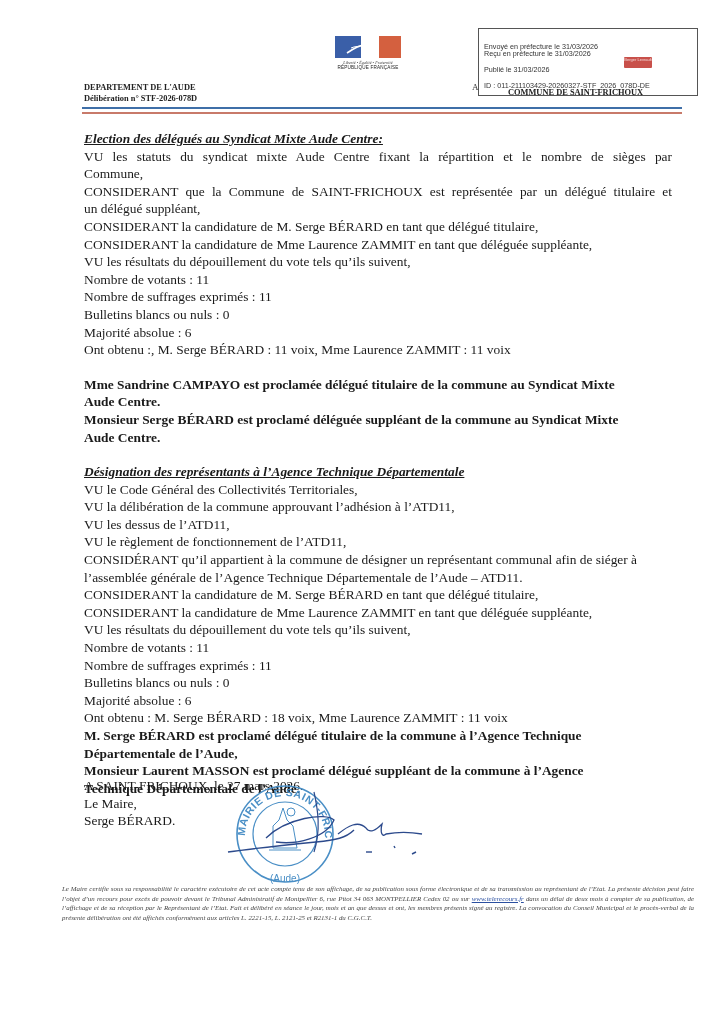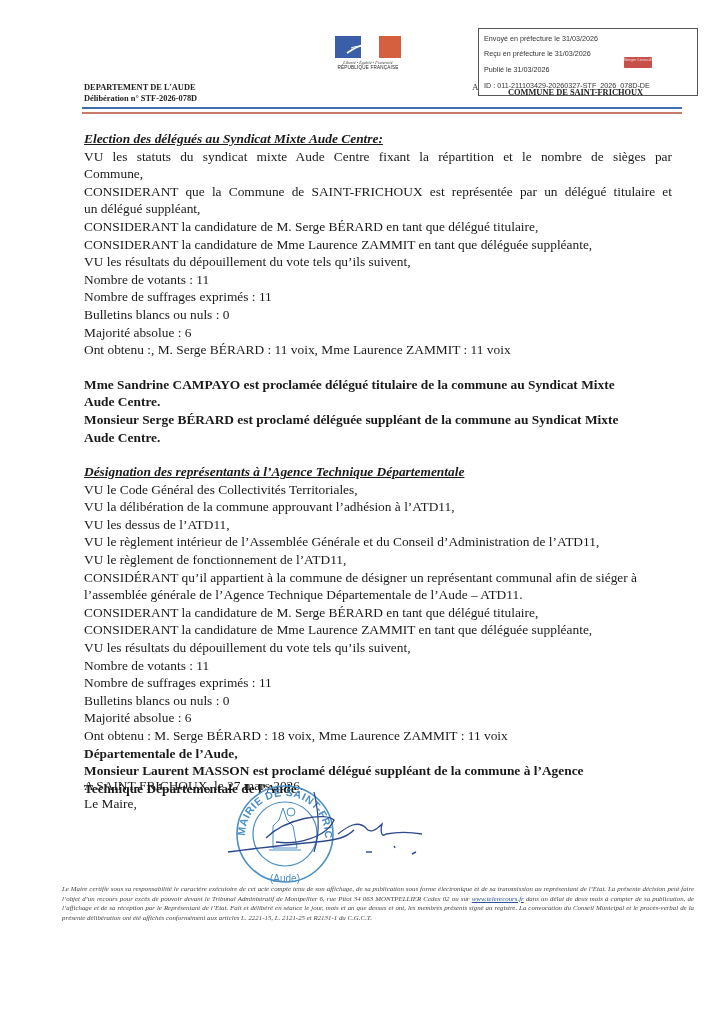--- a/index.html
+++ b/index.html
@@ -54,21 +54,21 @@
     <svg style="position:absolute;left:10px;top:3px" width="28" height="16" viewBox="0 0 28 16">
       <path d="M2 14 C8 10, 14 6, 26 4" stroke="#fff" stroke-width="1.6" fill="none"></path>
       <path d="M6 9 C10 7, 14 8, 18 6" stroke="#fff" stroke-width="1" fill="none"></path>
     </svg>
   </div>
   <div class="motto">Liberté • Égalité • Fraternité</div>
   <div class="rep">RÉPUBLIQUE FRANÇAISE</div>
 </div>
 
 <div id="pref-box" class="abs">
-  <div class="line" style="top:5px">Envoyé en préfecture le 31/03/2026</div>
+  <div class="line" style="top:13px">Envoyé en préfecture le 31/03/2026</div>
   <div class="line" style="top:20px">Reçu en préfecture le 31/03/2026</div>
   <div class="line" style="top:36px">Publié le 31/03/2026</div>
   <div class="line" style="top:52px">ID : 011-211103429-20260327-STF_2026_078D-DE</div>
   <div id="pref-badge">Berger Levrault</div>
 </div>
 
 <div id="stray-a" class="abs">A</div>
 
 <div id="dept-header" class="abs">
   <div>DEPARTEMENT DE L'AUDE</div>
@@ -95,40 +95,41 @@
   <div class="gap" style="height:17px"></div>
   <p class="bold">Mme Sandrine CAMPAYO est proclamée délégué titulaire de la commune au Syndicat Mixte</p>
   <p class="bold">Aude Centre.</p>
   <p class="bold">Monsieur Serge BÉRARD  est proclamé déléguée suppléant de la commune au Syndicat Mixte</p>
   <p class="bold">Aude Centre.</p>
   <div class="gap" style="height:17px"></div>
   <p class="heading">Désignation des représentants à l’Agence Technique Départementale</p>
   <p>VU le Code Général des Collectivités Territoriales,</p>
   <p>VU la délibération de la commune approuvant l’adhésion à l’ATD11,</p>
   <p>VU les dessus de l’ATD11,</p>
-  <p>VU le règlement intérieur de l’Assemblée Générale et du Conseil d’Administration de l’ATD11,</p>
   <p>VU le règlement de fonctionnement de l’ATD11,</p>
   <p>CONSIDÉRANT qu’il appartient à la commune de désigner un représentant communal afin de siéger à</p>
   <p>l’assemblée générale de l’Agence Technique Départementale de l’Aude – ATD11.</p>
   <p>CONSIDERANT la candidature de M. Serge BÉRARD en tant que délégué titulaire,</p>
   <p>CONSIDERANT la candidature de Mme Laurence ZAMMIT en tant que déléguée suppléante,</p>
   <p>VU les résultats du dépouillement du vote tels qu’ils suivent,</p>
   <p>Nombre de votants : 11</p>
   <p>Nombre de suffrages exprimés : 11</p>
   <p>Bulletins blancs ou nuls : 0</p>
   <p>Majorité absolue : 6</p>
   <p>Ont obtenu : M. Serge BÉRARD : 18 voix, Mme Laurence ZAMMIT : 11 voix</p>
+  <p class="bold">M. Serge BÉRARD est proclamé délégué titulaire de la commune à l’Agence Technique</p>
   <p class="bold">Départementale de l’Aude,</p>
   <p class="bold">Monsieur Laurent MASSON est proclamé délégué suppléant de la commune  à l’Agence</p>
   <p class="bold">Technique Départementale de l’Aude.</p>
 </div>
 
 <div id="signature" class="abs">
   <div>A SAINT-FRICHOUX, le 27 mars 2026.</div>
   <div>Le Maire,</div>
+  <div>Serge BÉRARD.</div>
 </div>
 
 <svg id="stamp" class="abs" viewBox="0 0 108 108">
   <defs>
     <path id="arcTop" d="M14 58 A40 40 0 0 1 94 58"></path>
   </defs>
   <circle cx="54" cy="56" r="48" fill="none" stroke="#4a8fc6" stroke-width="1.6"></circle>
   <circle cx="54" cy="56" r="32" fill="none" stroke="#4a8fc6" stroke-width="1.2"></circle>
   <text font-family="Liberation Sans, sans-serif" font-size="10.5" fill="#4a8fc6" font-weight="bold" letter-spacing="0.6">
     <textPath href="#arcTop">MAIRIE DE SAINT-FRICHOUX</textPath>

